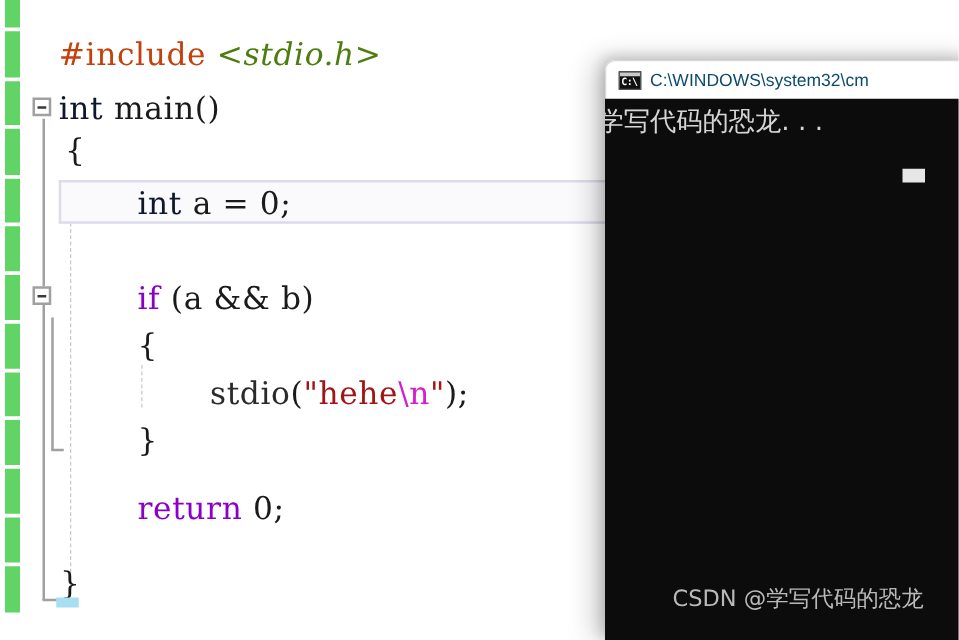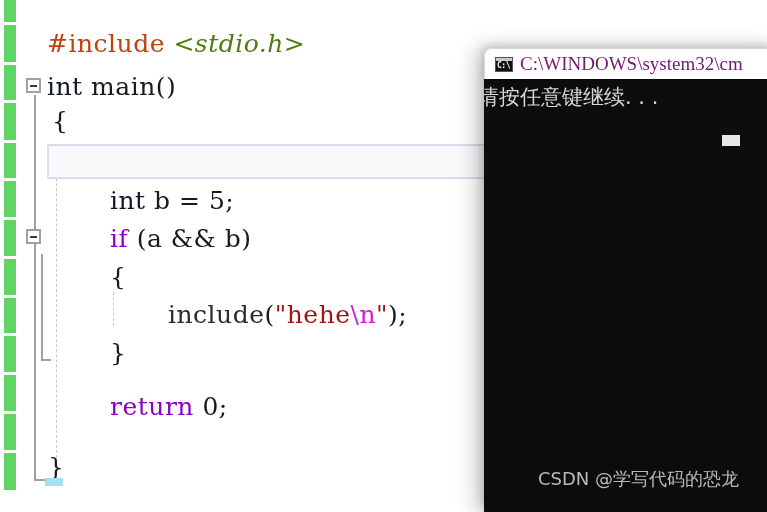--- a/index.html
+++ b/index.html
@@ -158,23 +158,23 @@
     position: absolute;
     left: 1px; top: 3px;
     font-family: "DejaVu Sans Mono", monospace;
     font-size: 8px;
     line-height: 10px;
     color: #ffffff;
     font-weight: bold;
     letter-spacing: -0.5px;
   }
   .console-title {
-    font-family: Liberation Serif, serif;
-    font-size: 19px;
-    color: #701a75;
+    font-family: Liberation Sans, sans-serif;
+    font-size: 14px;
+    color: #0c4a6e;
     white-space: nowrap;
     overflow: hidden;
   }
   .console-body {
     position: relative;
     height: 434px;
     background: #0c0c0c;
   }
   .console-text {
     position: absolute;
@@ -237,28 +237,28 @@
     <div class="fold-box" style="left:26px; top:229px;"></div>
 
     <div class="current-line"></div>
 
     <div class="code-line" style="left:47px; top:31px;"><span class="tok-pp">#include </span><span class="tok-header">&lt;stdio.h&gt;</span></div>
 
     <div class="code-line" style="left:47px; top:74px;"><span class="tok-kw">int</span><span class="tok-plain"> main()</span></div>
 
     <div class="code-line" style="left:52px; top:108px;"><span class="tok-plain">{</span></div>
 
-
-    <div class="code-line" style="left:110px; top:188px;"><span class="tok-kw">int</span><span class="tok-plain"> b = 5;</span></div>
+    <div class="code-line" style="left:110px; top:150px;"><span class="tok-kw">int</span><span class="tok-plain"> a = 0;</span></div>
+
 
     <div class="code-line" style="left:110px; top:226px;"><span class="tok-ctrl">if</span><span class="tok-plain"> (a &amp;&amp; b)</span></div>
 
     <div class="code-line" style="left:110px; top:264px;"><span class="tok-plain">{</span></div>
 
-    <div class="code-line" style="left:168px; top:302px;"><span class="tok-fn">include</span><span class="tok-plain">(</span><span class="tok-str">"hehe</span><span class="tok-esc">\n</span><span class="tok-str">"</span><span class="tok-plain">);</span></div>
+    <div class="code-line" style="left:168px; top:302px;"><span class="tok-fn">stdio</span><span class="tok-plain">(</span><span class="tok-str">"hehe</span><span class="tok-esc">\n</span><span class="tok-str">"</span><span class="tok-plain">);</span></div>
 
     <div class="code-line" style="left:110px; top:340px;"><span class="tok-plain">}</span></div>
 
     <div class="code-line" style="left:110px; top:394px;"><span class="tok-ctrl">return</span><span class="tok-plain"> 0;</span></div>
 
     <div class="code-line" style="left:110px; top:416px;"><span></span></div>
 
     <div class="code-line" style="left:48px; top:454px;"><span class="tok-plain">}</span></div>
 
     <div class="caret-stub"></div>
@@ -267,20 +267,20 @@
   <div id="console-window">
 
     <div class="console-titlebar">
       <span class="cmd-icon">
         <span class="glyph">C:\</span>
       </span>
       <span class="console-title">C:\WINDOWS\system32\cm</span>
     </div>
 
     <div class="console-body">
-      <div class="console-text">请按任意键继续. . .</div>
+      <div class="console-text">学写代码的恐龙. . .</div>
       <div class="console-caret"></div>
       <div class="console-watermark">CSDN @学写代码的恐龙</div>
     </div>
 
   </div>
 
 </div>
 
 </body></html>

